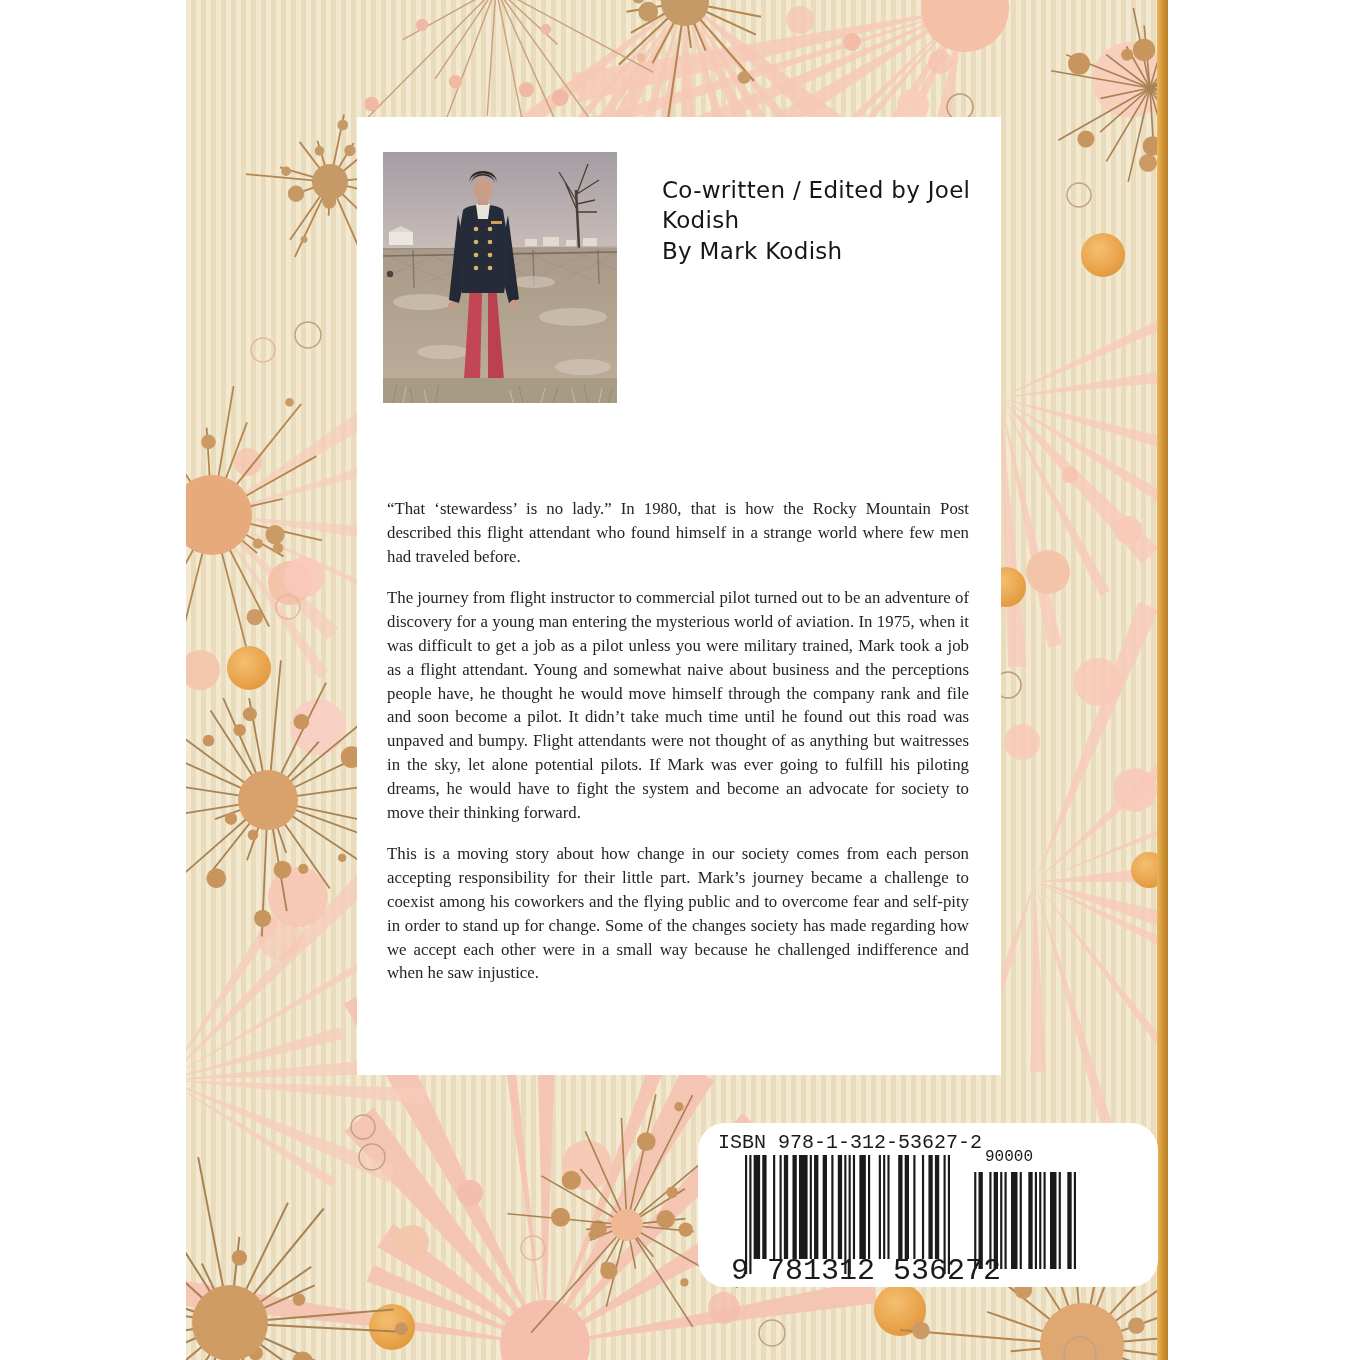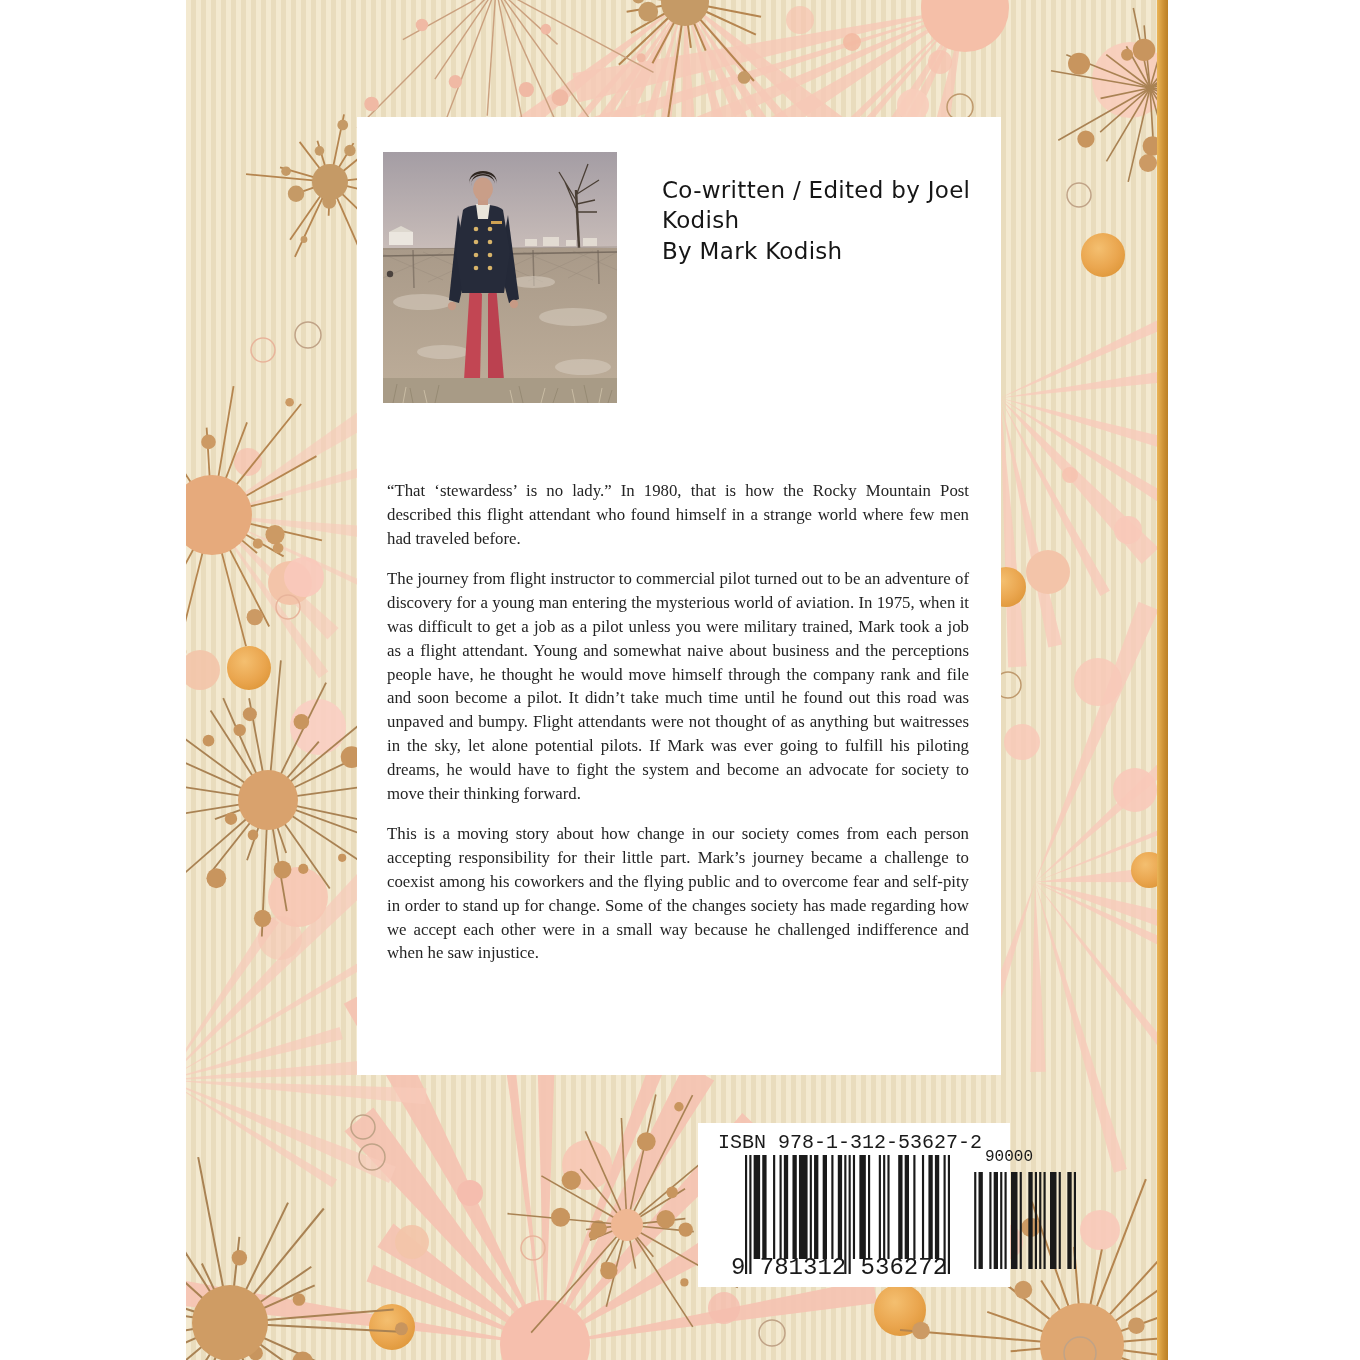--- a/index.html
+++ b/index.html
@@ -11,27 +11,27 @@
   .gold-edge{position:absolute;right:0;top:0;width:11px;height:1360px;
          background:linear-gradient(90deg,#eab558,#cf9336 55%,#bb7f24);}
   .panel{position:absolute;left:171px;top:117px;width:644px;height:958px;background:#ffffff;}
   .photo{position:absolute;left:26px;top:35px;width:234px;height:251px;overflow:hidden;}
   .photo svg{display:block;width:234px;height:251px;}
   .byline{position:absolute;left:305px;top:58px;width:315px;
          font-family:cursive,"DejaVu Sans",sans-serif;font-size:23px;line-height:1.32;
          color:#161616;letter-spacing:.3px;}
   .bodytext{position:absolute;left:30px;top:362px;width:582px;color:#242424;
          font-family:"Liberation Serif",serif;font-size:16.8px;line-height:23.8px;}
-  .bodytext p{margin:0 0 17px 0;text-align:justify;}
-  .barcode-box{position:absolute;left:512px;top:1123px;width:312px;height:164px;background:#ffffff;}
+  .bodytext p{margin:18px 0 17px 0;text-align:justify;}
+  .barcode-box{position:absolute;left:512px;top:1123px;width:460px;height:164px;background:#ffffff;border-radius:27px;}
   .isbn-label{position:absolute;left:20px;top:8px;font-family:"Liberation Mono",monospace;
          font-size:20px;color:#1a1a1a;white-space:nowrap;}
   .main-bars{position:absolute;left:47px;top:32px;width:205px;height:119px;}
   .main-digits{position:absolute;left:33px;top:131px;font-family:"Liberation Mono",monospace;
-         font-size:24px;color:#1a1a1a;white-space:pre;}
+         font-size:30px;color:#1a1a1a;white-space:pre;}
   .addon-num{position:absolute;left:287px;top:25px;font-family:"Liberation Mono",monospace;
          font-size:16px;color:#1a1a1a;}
   .addon-bars{position:absolute;left:274px;top:49px;width:104px;height:97px;}
   .main-bars svg,.addon-bars svg{display:block;width:100%;height:100%;}
 </style>
 </head>
 <body>
 
 <div class="stage">
   <div class="cover">

